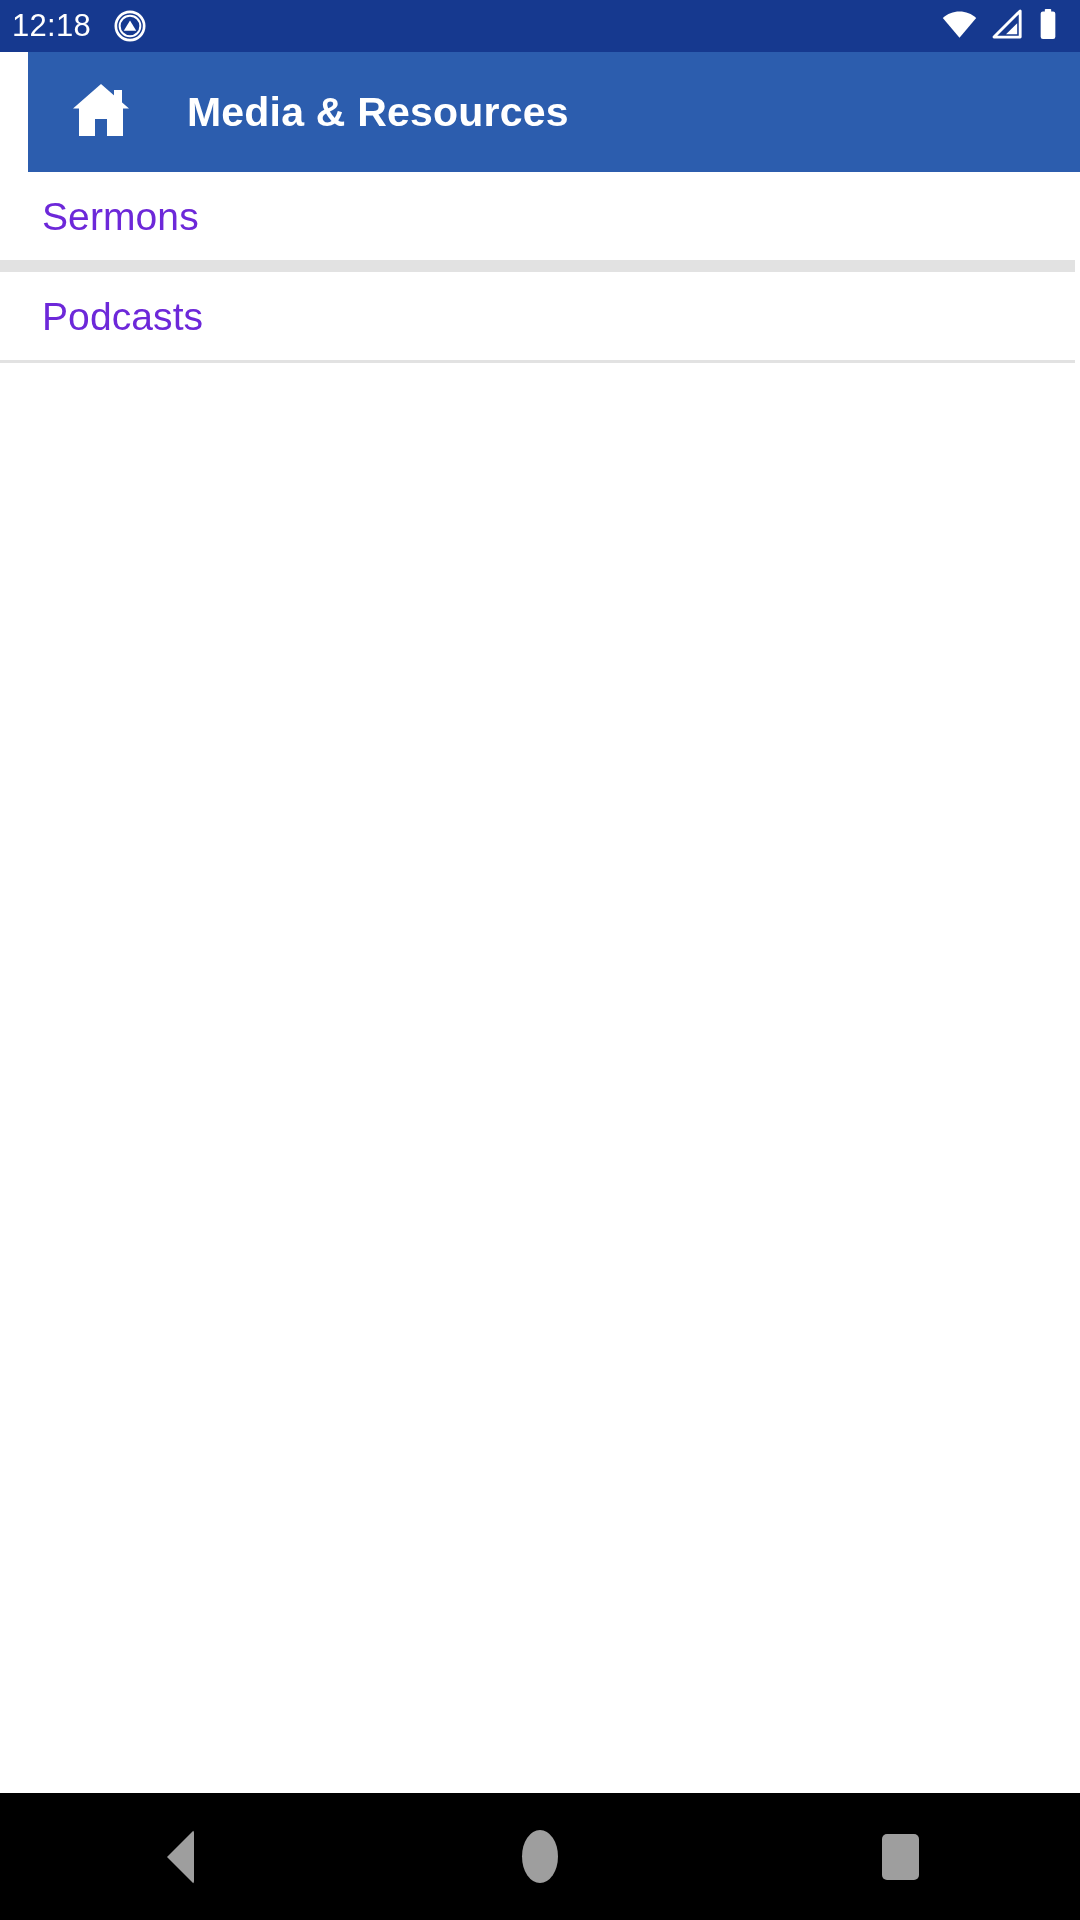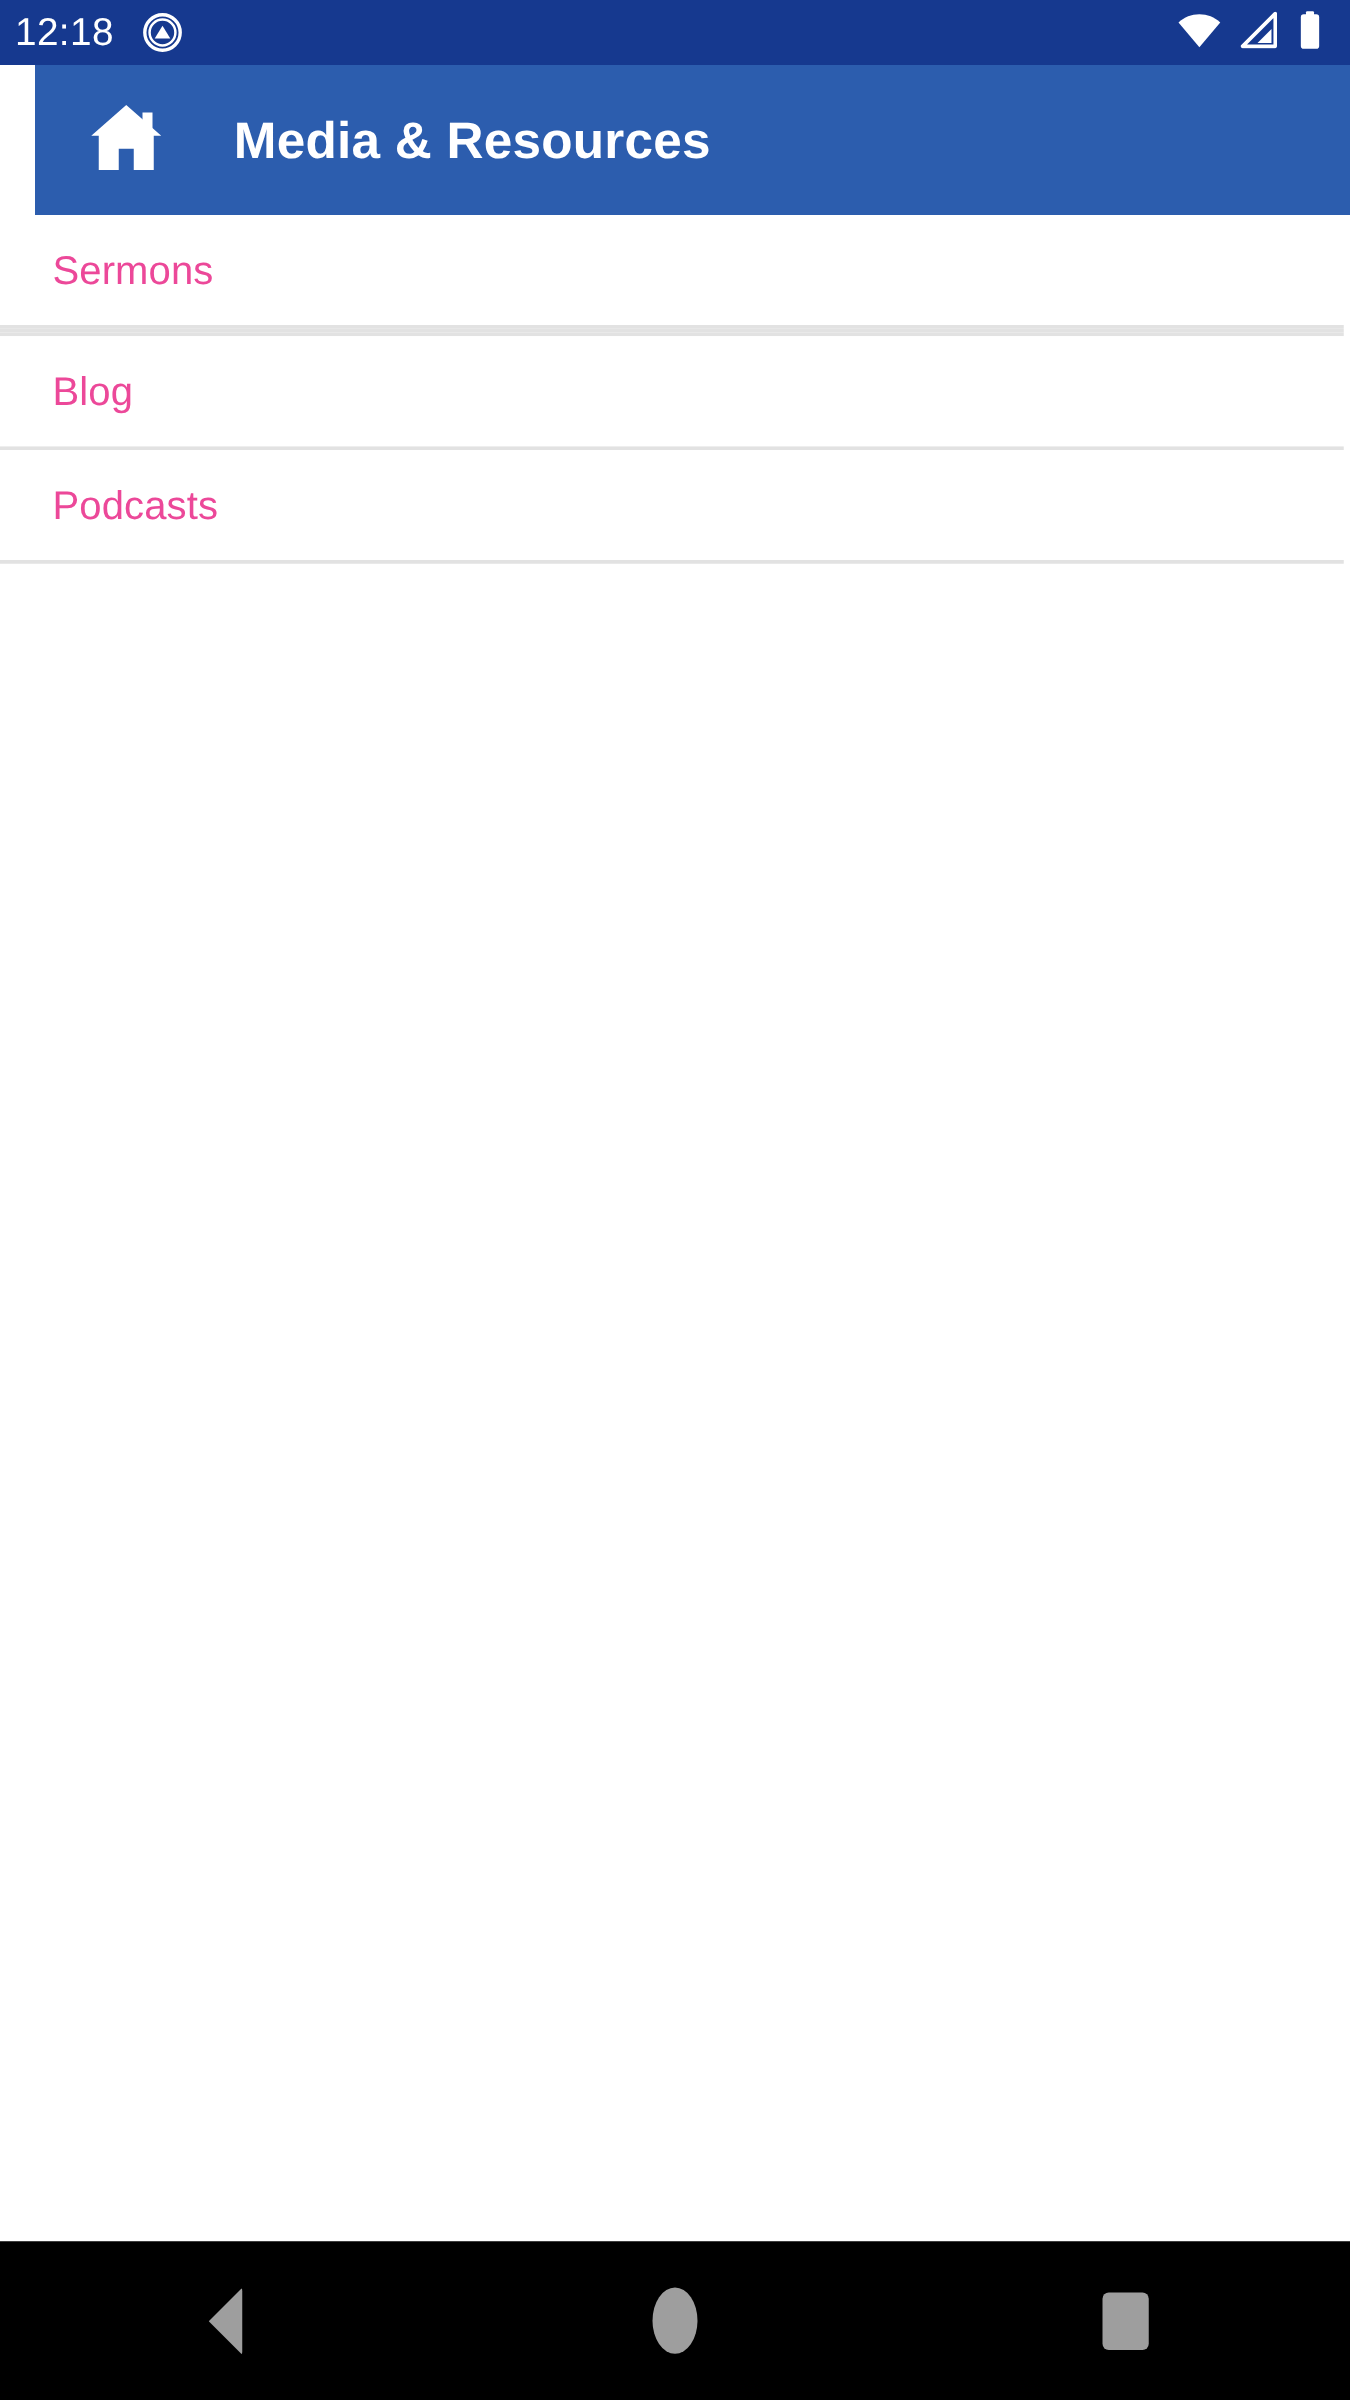--- a/index.html
+++ b/index.html
@@ -56,22 +56,22 @@
   }
   .list-item {
     position:relative;
     height:88px;
     display:flex; align-items:center;
     padding-left:42px;
     background:#ffffff;
     cursor:pointer;
   }
   .list-item-label {
-    font-size:32px;
-    color:#ec4899;
+    font-size:39px;
+    color:#6d28d9;
     line-height:1;
     letter-spacing:0.1px;
   }
   .divider {
     height:3px;
     width:1075px;
     background:#e2e2e2;
   }
 
   
@@ -156,23 +156,20 @@
 
     <div class="list-item">
       <span class="list-item-label">Sermons</span>
     </div>
     <div class="divider"></div>
 
     <div class="divider"></div>
 
     <div class="divider"></div>
 
-    <div class="list-item">
-      <span class="list-item-label">Blog</span>
-    </div>
     <div class="divider"></div>
 
     <div class="list-item">
       <span class="list-item-label">Podcasts</span>
     </div>
     <div class="divider"></div>
 
   </div>
 
   <div class="nav-bar">

